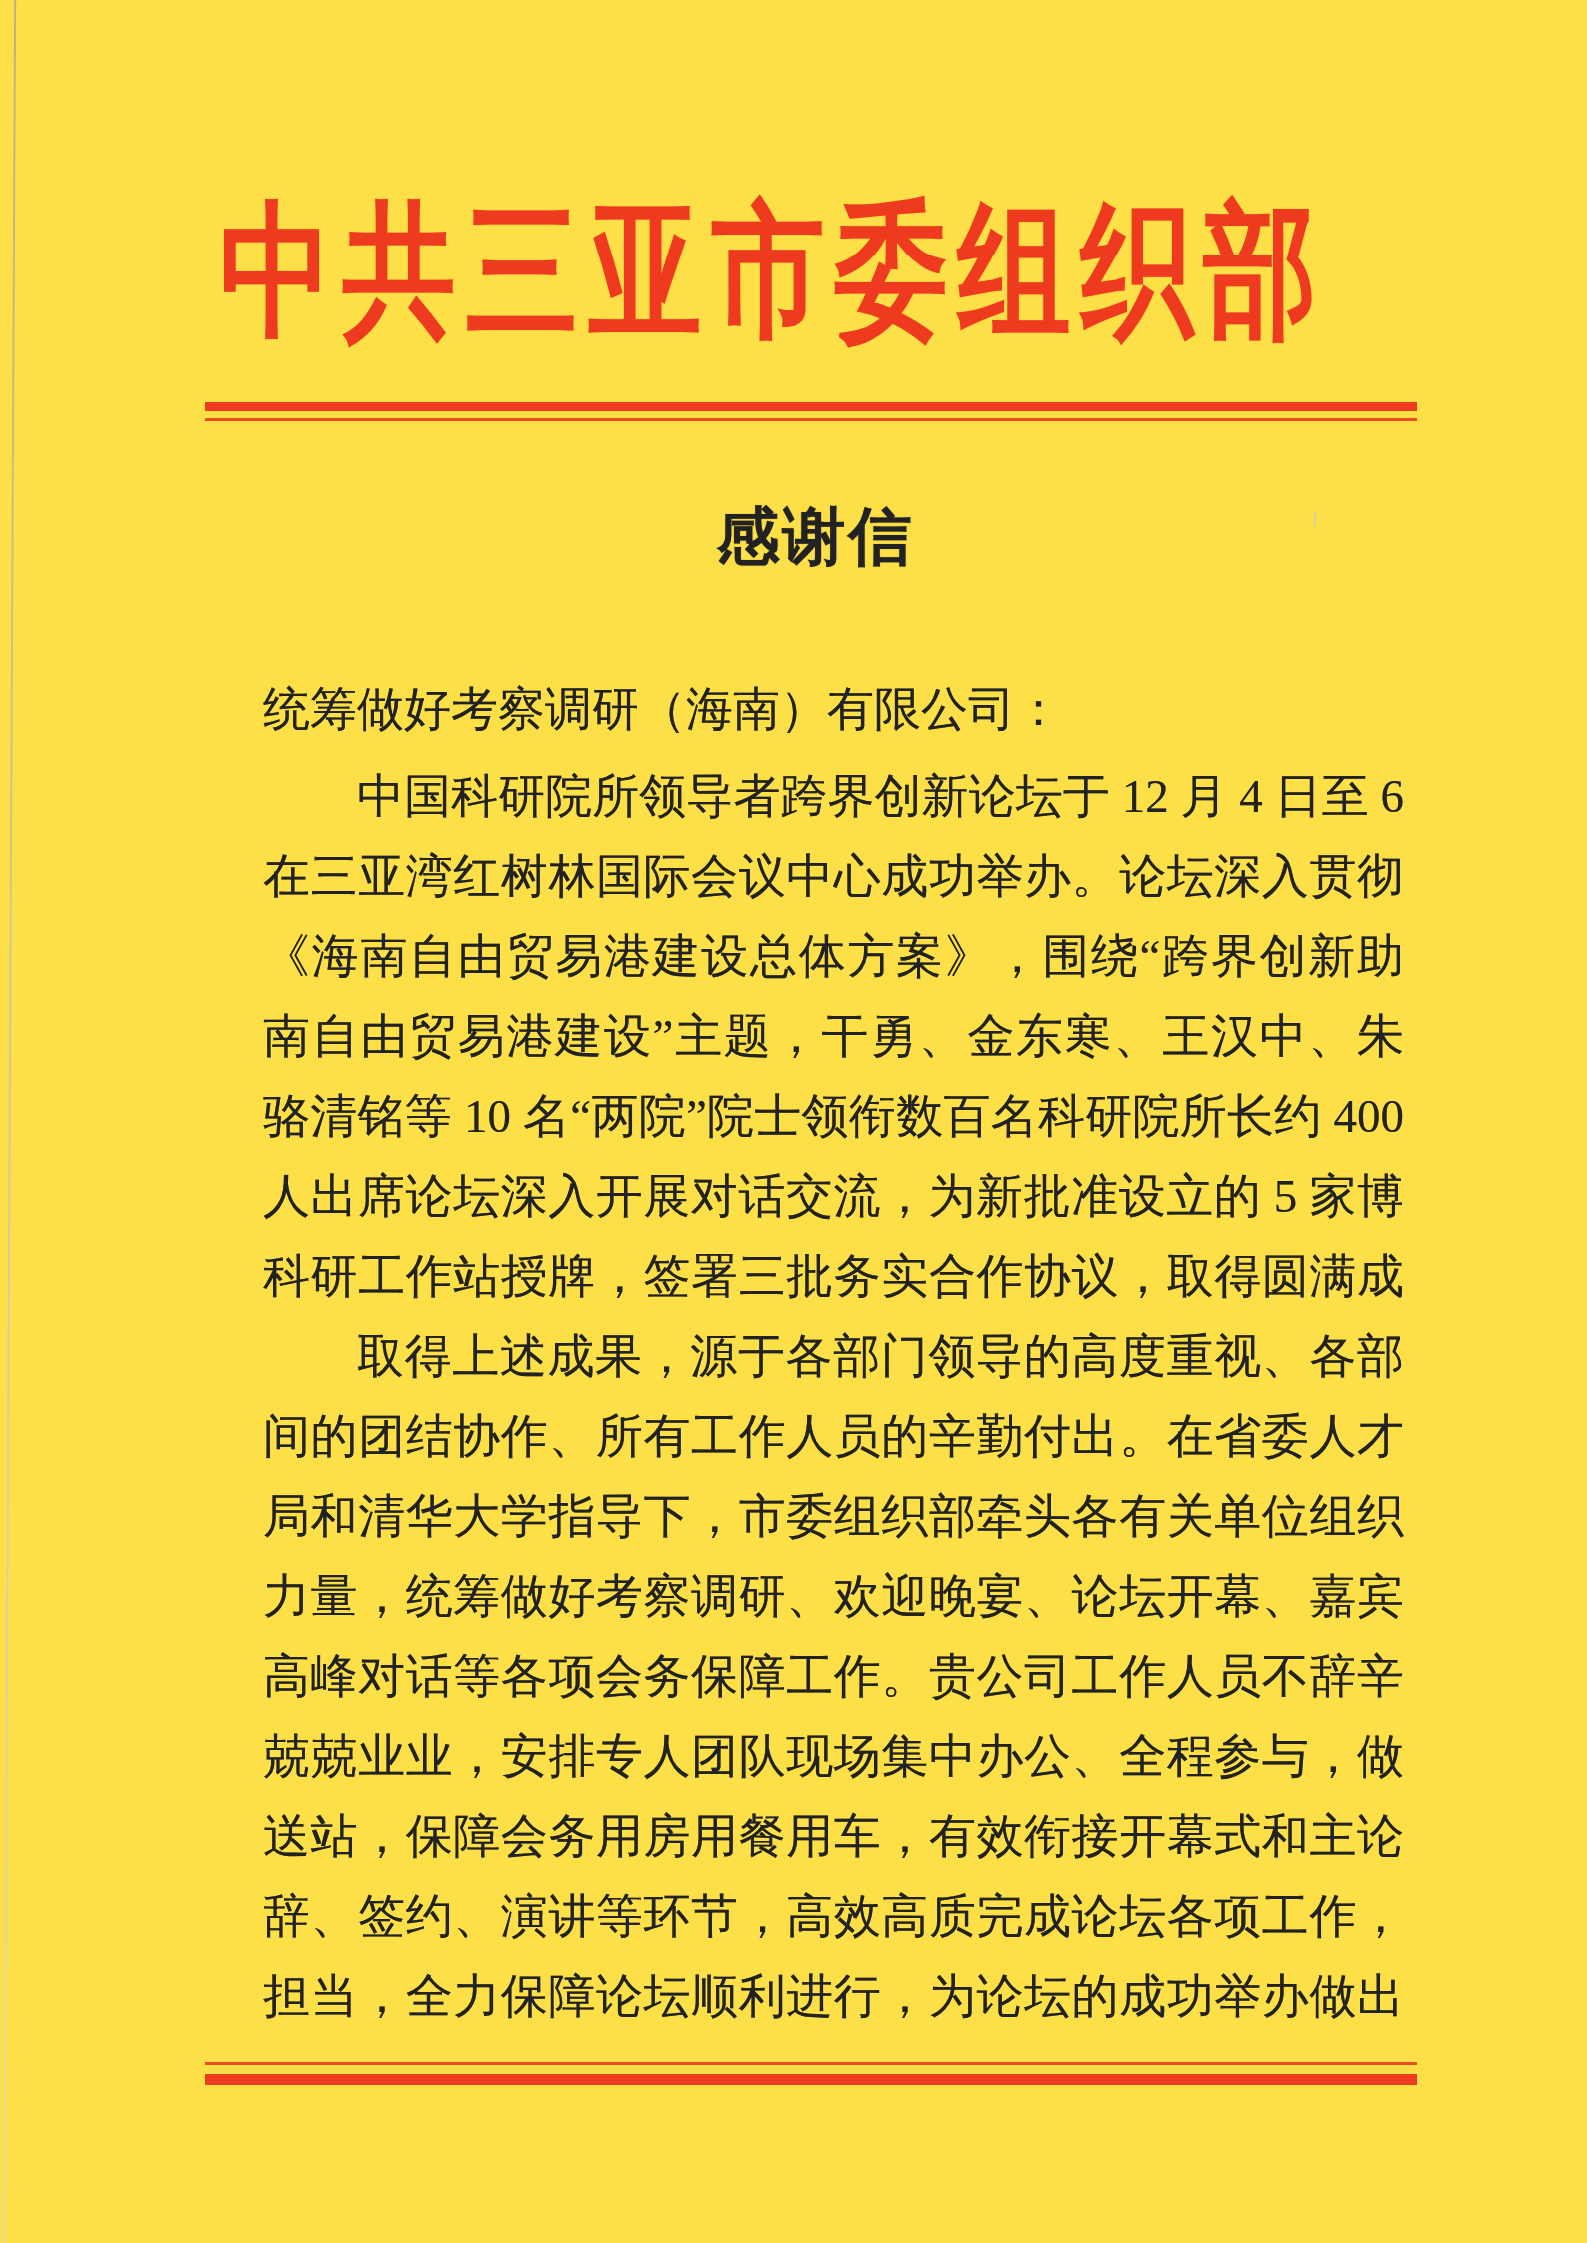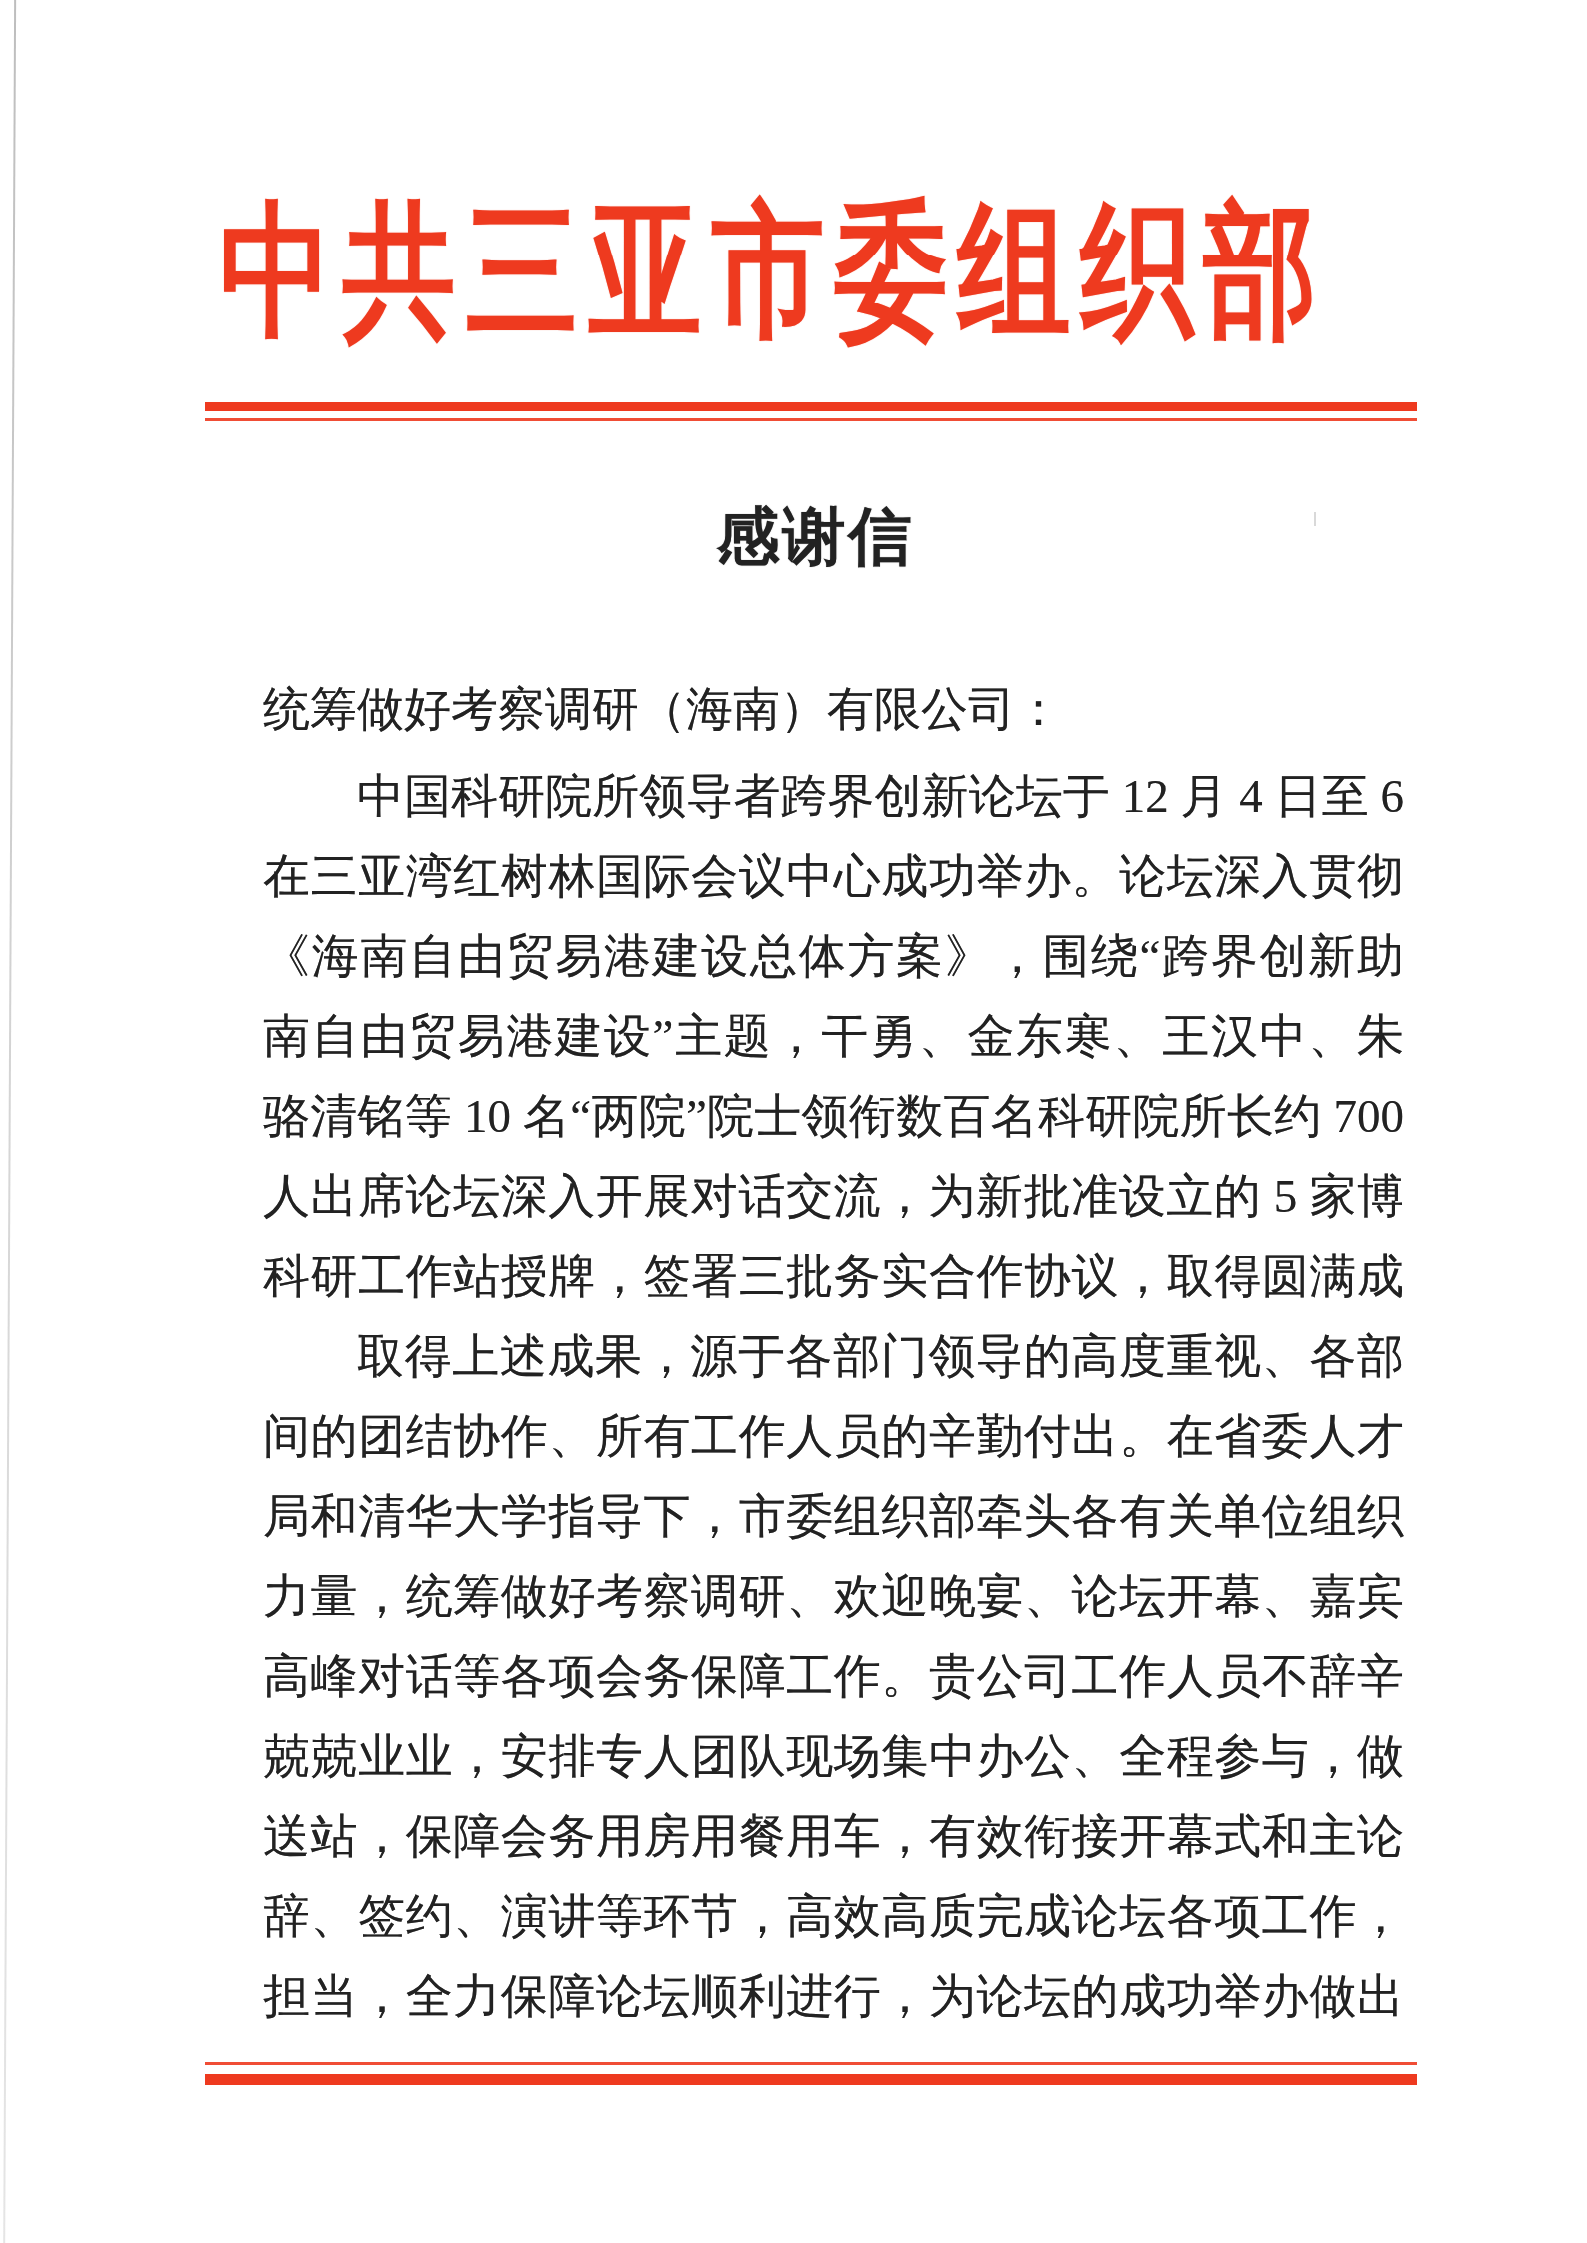--- a/index.html
+++ b/index.html
@@ -5,21 +5,21 @@
   html, body {
     margin: 0;
     padding: 0;
     background: #e8e8e8;
   }
   .page {
     position: relative;
     width: 1587px;
     height: 2243px;
     margin: 0 auto;
-    background: #ffffff;
+    background: #fde047;
     overflow: hidden;
     font-family: "Liberation Serif", "DejaVu Serif", serif;
   }
   
   .scan-line {
     position: absolute;
     left: 3px;
     top: -20px;
     width: 2px;
     height: 2300px;
@@ -124,21 +124,21 @@
 
   <h1 class="letter-title">感谢信</h1>
 
   <div class="salutation">统筹做好考察调研（海南）有限公司：</div>
 
   <div class="letter-body" id="body-container">
       <div class="line indent">中国科研院所领导者跨界创新论坛于 12 月 4 日至 6 日</div>
       <div class="line">在三亚湾红树林国际会议中心成功举办。论坛深入贯彻落实</div>
       <div class="line">《海南自由贸易港建设总体方案》，围绕“跨界创新助力海</div>
       <div class="line">南自由贸易港建设”主题，干勇、金东寒、王汉中、朱有勇、</div>
-      <div class="line">骆清铭等 10 名“两院”院士领衔数百名科研院所长约 700</div>
+      <div class="line">骆清铭等 10 名“两院”院士领衔数百名科研院所长约 400</div>
       <div class="line">人出席论坛深入开展对话交流，为新批准设立的 5 家博士后</div>
       <div class="line">科研工作站授牌，签署三批务实合作协议，取得圆满成功。</div>
       <div class="line indent">取得上述成果，源于各部门领导的高度重视、各部门之</div>
       <div class="line">间的团结协作、所有工作人员的辛勤付出。在省委人才发展</div>
       <div class="line">局和清华大学指导下，市委组织部牵头各有关单位组织精干</div>
       <div class="line">力量，统筹做好考察调研、欢迎晚宴、论坛开幕、嘉宾演讲、</div>
       <div class="line">高峰对话等各项会务保障工作。贵公司工作人员不辞辛苦、</div>
       <div class="line">兢兢业业，安排专人团队现场集中办公、全程参与，做好接</div>
       <div class="line">送站，保障会务用房用餐用车，有效衔接开幕式和主论坛致</div>
       <div class="line">辞、签约、演讲等环节，高效高质完成论坛各项工作，主动</div>

